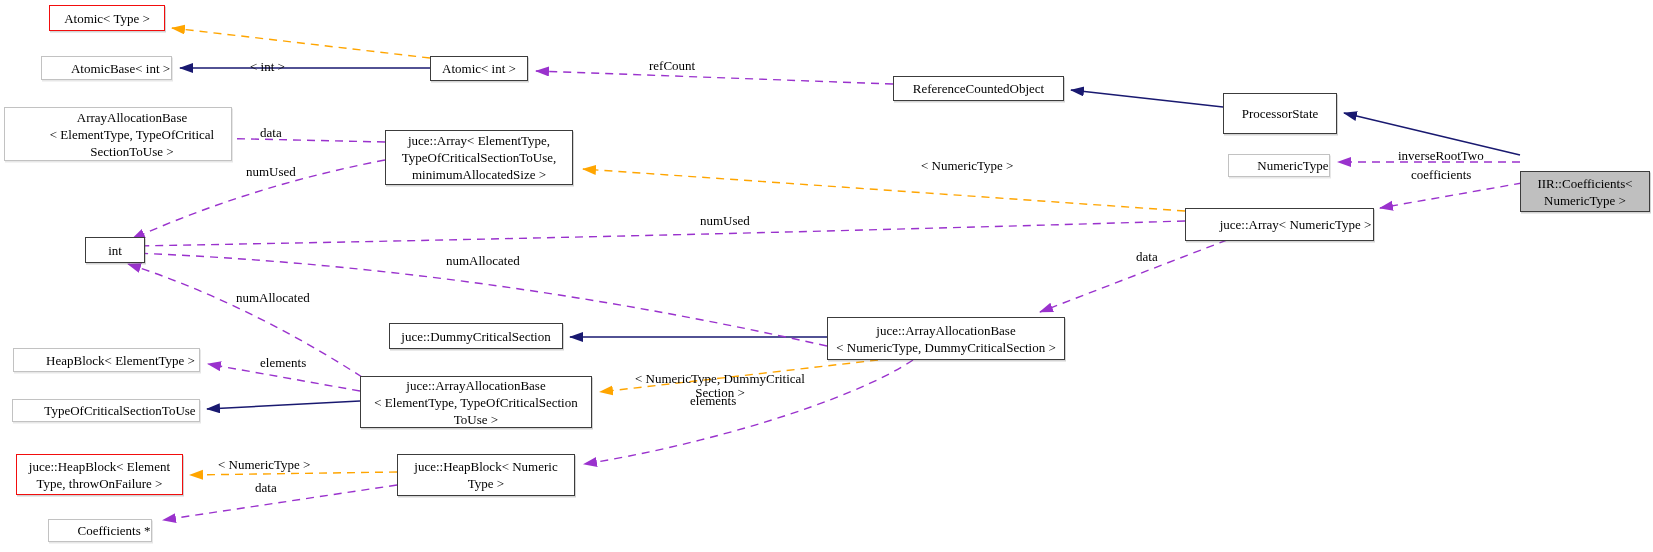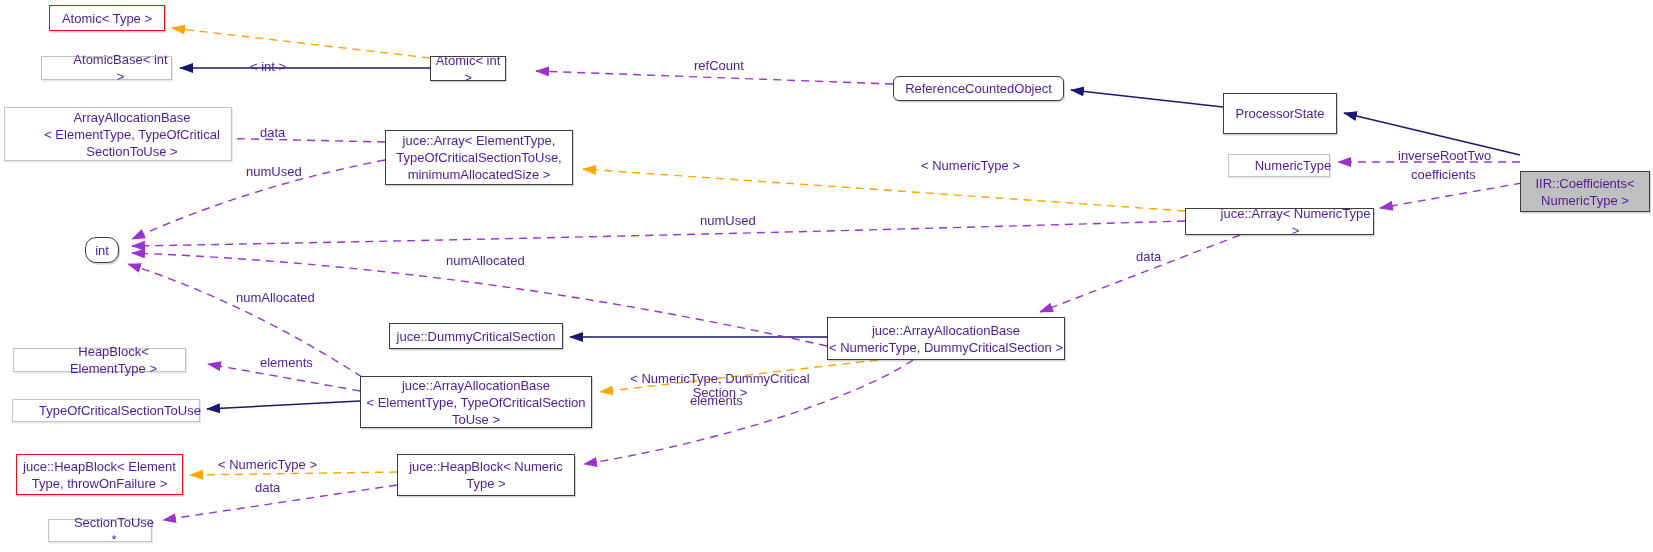--- a/index.html
+++ b/index.html
@@ -1,18 +1,18 @@
 <!DOCTYPE html>
 <html><head>
 <meta charset="utf-8">
 <style>
   html,body{margin:0;padding:0;background:#ffffff;}
   #canvas{
     position:relative;width:1653px;height:552px;background:#ffffff;overflow:hidden;
-    font-family:Liberation Sans, sans-serif;color:#4c1d95;
+    font-family:Liberation Serif, serif;color:#000000;
   }
   #edges{position:absolute;left:0;top:0;width:1653px;height:552px;}
   .node{
     position:absolute;display:flex;align-items:center;justify-content:center;
     text-align:center;white-space:pre-line;background:#ffffff;
     border:1.5px solid #3c3c3c;font-size:13px;line-height:17px;
     box-shadow:1px 1.5px 0 rgba(80,80,80,0.25);box-sizing:border-box;
     cursor:pointer;
   }
   .node--undoc{border:1px solid #c2c2c2;box-shadow:1px 1.5px 0 rgba(160,160,160,0.25);padding-left:28px;}
@@ -65,47 +65,47 @@
     <path d="M360,391 L208,364" stroke="#9a32cd" stroke-width="1.4" stroke-dasharray="8,6" fill="none" marker-end="url(#arr-pur)"></path>
     <path d="M913,360 C850,402 700,446 584,464" stroke="#9a32cd" stroke-width="1.4" stroke-dasharray="8,6" fill="none" marker-end="url(#arr-pur)"></path>
     <path d="M397,485 L163,520" stroke="#9a32cd" stroke-width="1.4" stroke-dasharray="8,6" fill="none" marker-end="url(#arr-pur)"></path>
   </svg>
 
   <div class="node node--trunc" style="left:49px;top:5px;width:116px;height:26px;">Atomic&lt; Type &gt;</div>
   <div class="node node--undoc" style="left:41px;top:56px;width:131px;height:24px;">AtomicBase&lt; int &gt;</div>
   <div class="node node--undoc" style="left:4px;top:107px;width:228px;height:54px;">ArrayAllocationBase
 &lt; ElementType, TypeOfCritical
 SectionToUse &gt;</div>
-  <div class="node" style="left:430px;top:56px;width:76px;height:25px;">Atomic&lt; int &gt;</div>
+  <div class="node" style="left:430px;top:56px;width:98px;height:25px;">Atomic&lt; int &gt;</div>
   <div class="node" style="left:385px;top:130px;width:188px;height:55px;">juce::Array&lt; ElementType,
 TypeOfCriticalSectionToUse,
 minimumAllocatedSize &gt;</div>
-  <div class="node" style="left:893px;top:76px;width:171px;height:25px;border-radius:6px;">ReferenceCountedObject</div>
+  <div class="node" style="left:893px;top:76px;width:171px;height:25px;">ReferenceCountedObject</div>
   <div class="node" style="left:1223px;top:93px;width:114px;height:41px;">ProcessorState</div>
   <div class="node node--undoc" style="left:1228px;top:154px;width:102px;height:23px;">NumericType</div>
-  <div class="node" style="left:1185px;top:208px;width:189px;height:27px;padding-left:32px;">juce::Array&lt; NumericType &gt;</div>
+  <div class="node" style="left:1185px;top:208px;width:189px;height:33px;padding-left:32px;">juce::Array&lt; NumericType &gt;</div>
   <div class="node node--focus" style="left:1520px;top:146px;width:130px;height:41px;">IIR::Coefficients&lt;
 NumericType &gt;</div>
-  <div class="node" style="left:85px;top:237px;width:34px;height:26px;border-radius:11px;">int</div>
+  <div class="node" style="left:85px;top:237px;width:60px;height:26px;">int</div>
   <div class="node" style="left:389px;top:323px;width:174px;height:26px;">juce::DummyCriticalSection</div>
   <div class="node" style="left:827px;top:317px;width:238px;height:43px;">juce::ArrayAllocationBase
 &lt; NumericType, DummyCriticalSection &gt;</div>
   <div class="node" style="left:360px;top:376px;width:232px;height:52px;">juce::ArrayAllocationBase
 &lt; ElementType, TypeOfCriticalSection
 ToUse &gt;</div>
-  <div class="node node--undoc" style="left:13px;top:348px;width:173px;height:24px;">HeapBlock&lt; ElementType &gt;</div>
+  <div class="node node--undoc" style="left:13px;top:348px;width:187px;height:24px;">HeapBlock&lt; ElementType &gt;</div>
   <div class="node node--undoc" style="left:12px;top:399px;width:188px;height:23px;">TypeOfCriticalSectionToUse</div>
   <div class="node" style="left:397px;top:454px;width:178px;height:42px;">juce::HeapBlock&lt; Numeric
 Type &gt;</div>
   <div class="node node--trunc" style="left:16px;top:454px;width:167px;height:41px;">juce::HeapBlock&lt; Element
 Type, throwOnFailure &gt;</div>
-  <div class="node node--undoc" style="left:48px;top:519px;width:104px;height:23px;">SectionToUse *</div>
+  <div class="node node--undoc" style="left:48px;top:519px;width:104px;height:23px;">Coefficients *</div>
 
   <div class="edge-label" style="left:250px;top:20px;margin-top:40px;">&lt; int &gt;</div>
-  <div class="edge-label" style="left:694px;top:59px;">refCount</div>
+  <div class="edge-label" style="left:649px;top:59px;">refCount</div>
   <div class="edge-label" style="left:260px;top:126px;">data</div>
   <div class="edge-label" style="left:246px;top:165px;">numUsed</div>
   <div class="edge-label" style="left:921px;top:159px;">&lt; NumericType &gt;</div>
   <div class="edge-label" style="left:700px;top:214px;">numUsed</div>
   <div class="edge-label" style="left:446px;top:254px;">numAllocated</div>
   <div class="edge-label" style="left:1136px;top:250px;">data</div>
   <div class="edge-label" style="left:236px;top:291px;">numAllocated</div>
   <div class="edge-label edge-label--center" style="left:605px;top:340px;width:230px;">&lt; NumericType, DummyCritical
 Section &gt;</div>
   <div class="edge-label" style="left:690px;top:394px;">elements</div>

